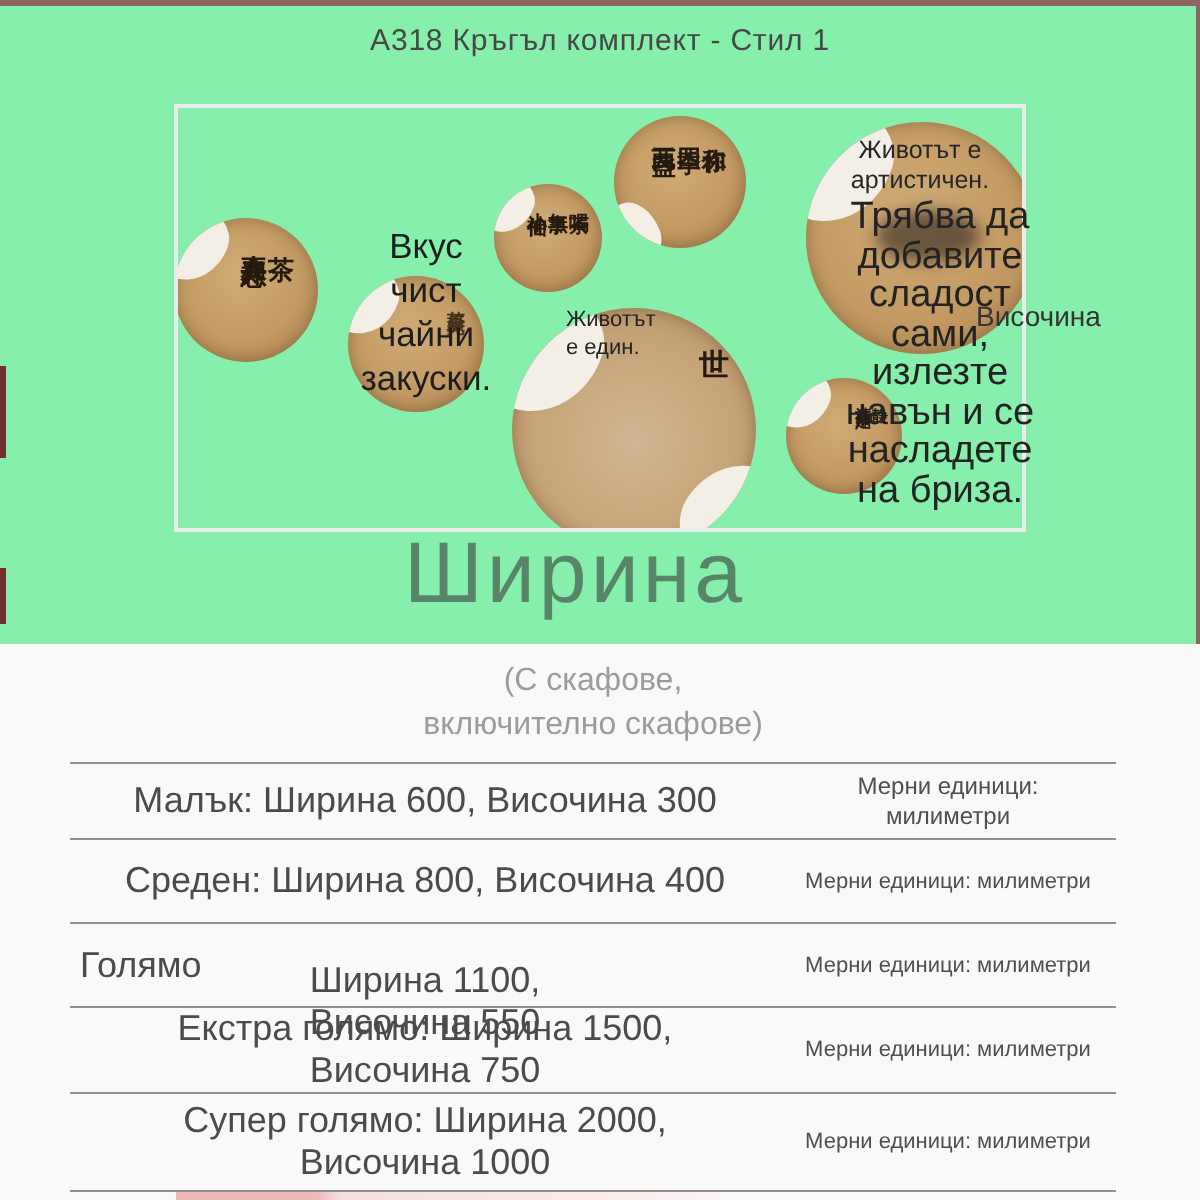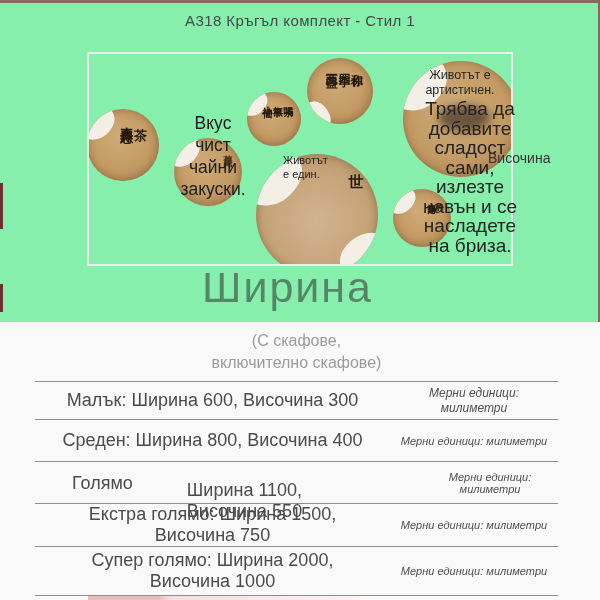--- a/index.html
+++ b/index.html
@@ -61,23 +61,23 @@
   .table { position:absolute; left:0; top:322px; width:600px; height:278px; background:#f9f9f9; }
   .trow { margin:0 42px 0 35px; display:flex; align-items:center; border-bottom:1px solid #8f8f8f; }
   .trow:last-child { border-bottom:none; }
   .cell-l { width:355px; text-align:center; white-space:pre-line; }
   .cell-r { flex:1; text-align:center; white-space:pre-line; }
   .thead { height:60px; }
   .thead .cell-l { font-size:18.5px; line-height:24px; color:#3d3d3d; }
   .thead .cell-r { font-size:16px; line-height:22px; color:#9c9c9c; }
   .r1 { height:38px; } .r2 { height:42px; } .r3 { height:42px; } .r4 { height:43px; } .r5 { height:49px; }
   .size-text { font-size:18px; line-height:21px; color:#4b4b4b; }
-  .unit-text { font-size:11px; color:#4f4f4f;font-style:italic; }
+  .unit-text { font-size:11px; color:#4f4f4f; }
   .r1 .unit-text { font-size:12px; line-height:15px; }
-  .r3 .cell-l { position:relative;margin-left:32px; }
+  .r3 .cell-l { position:relative; }
   .size-label { position:absolute; left:5px; top:50%; transform:translateY(-50%);
                 font-size:18px; color:#4b4b4b; }
   .pink-strip { position:absolute; left:88px; bottom:0; width:272px; height:4px;
                 background:linear-gradient(to right, #ecbaba 0%, #ecbaba 26%, #f7dede 30%, #fdf1f1 100%); }
 </style>
 </head>
 <body>
 
 <div class="page">
 

